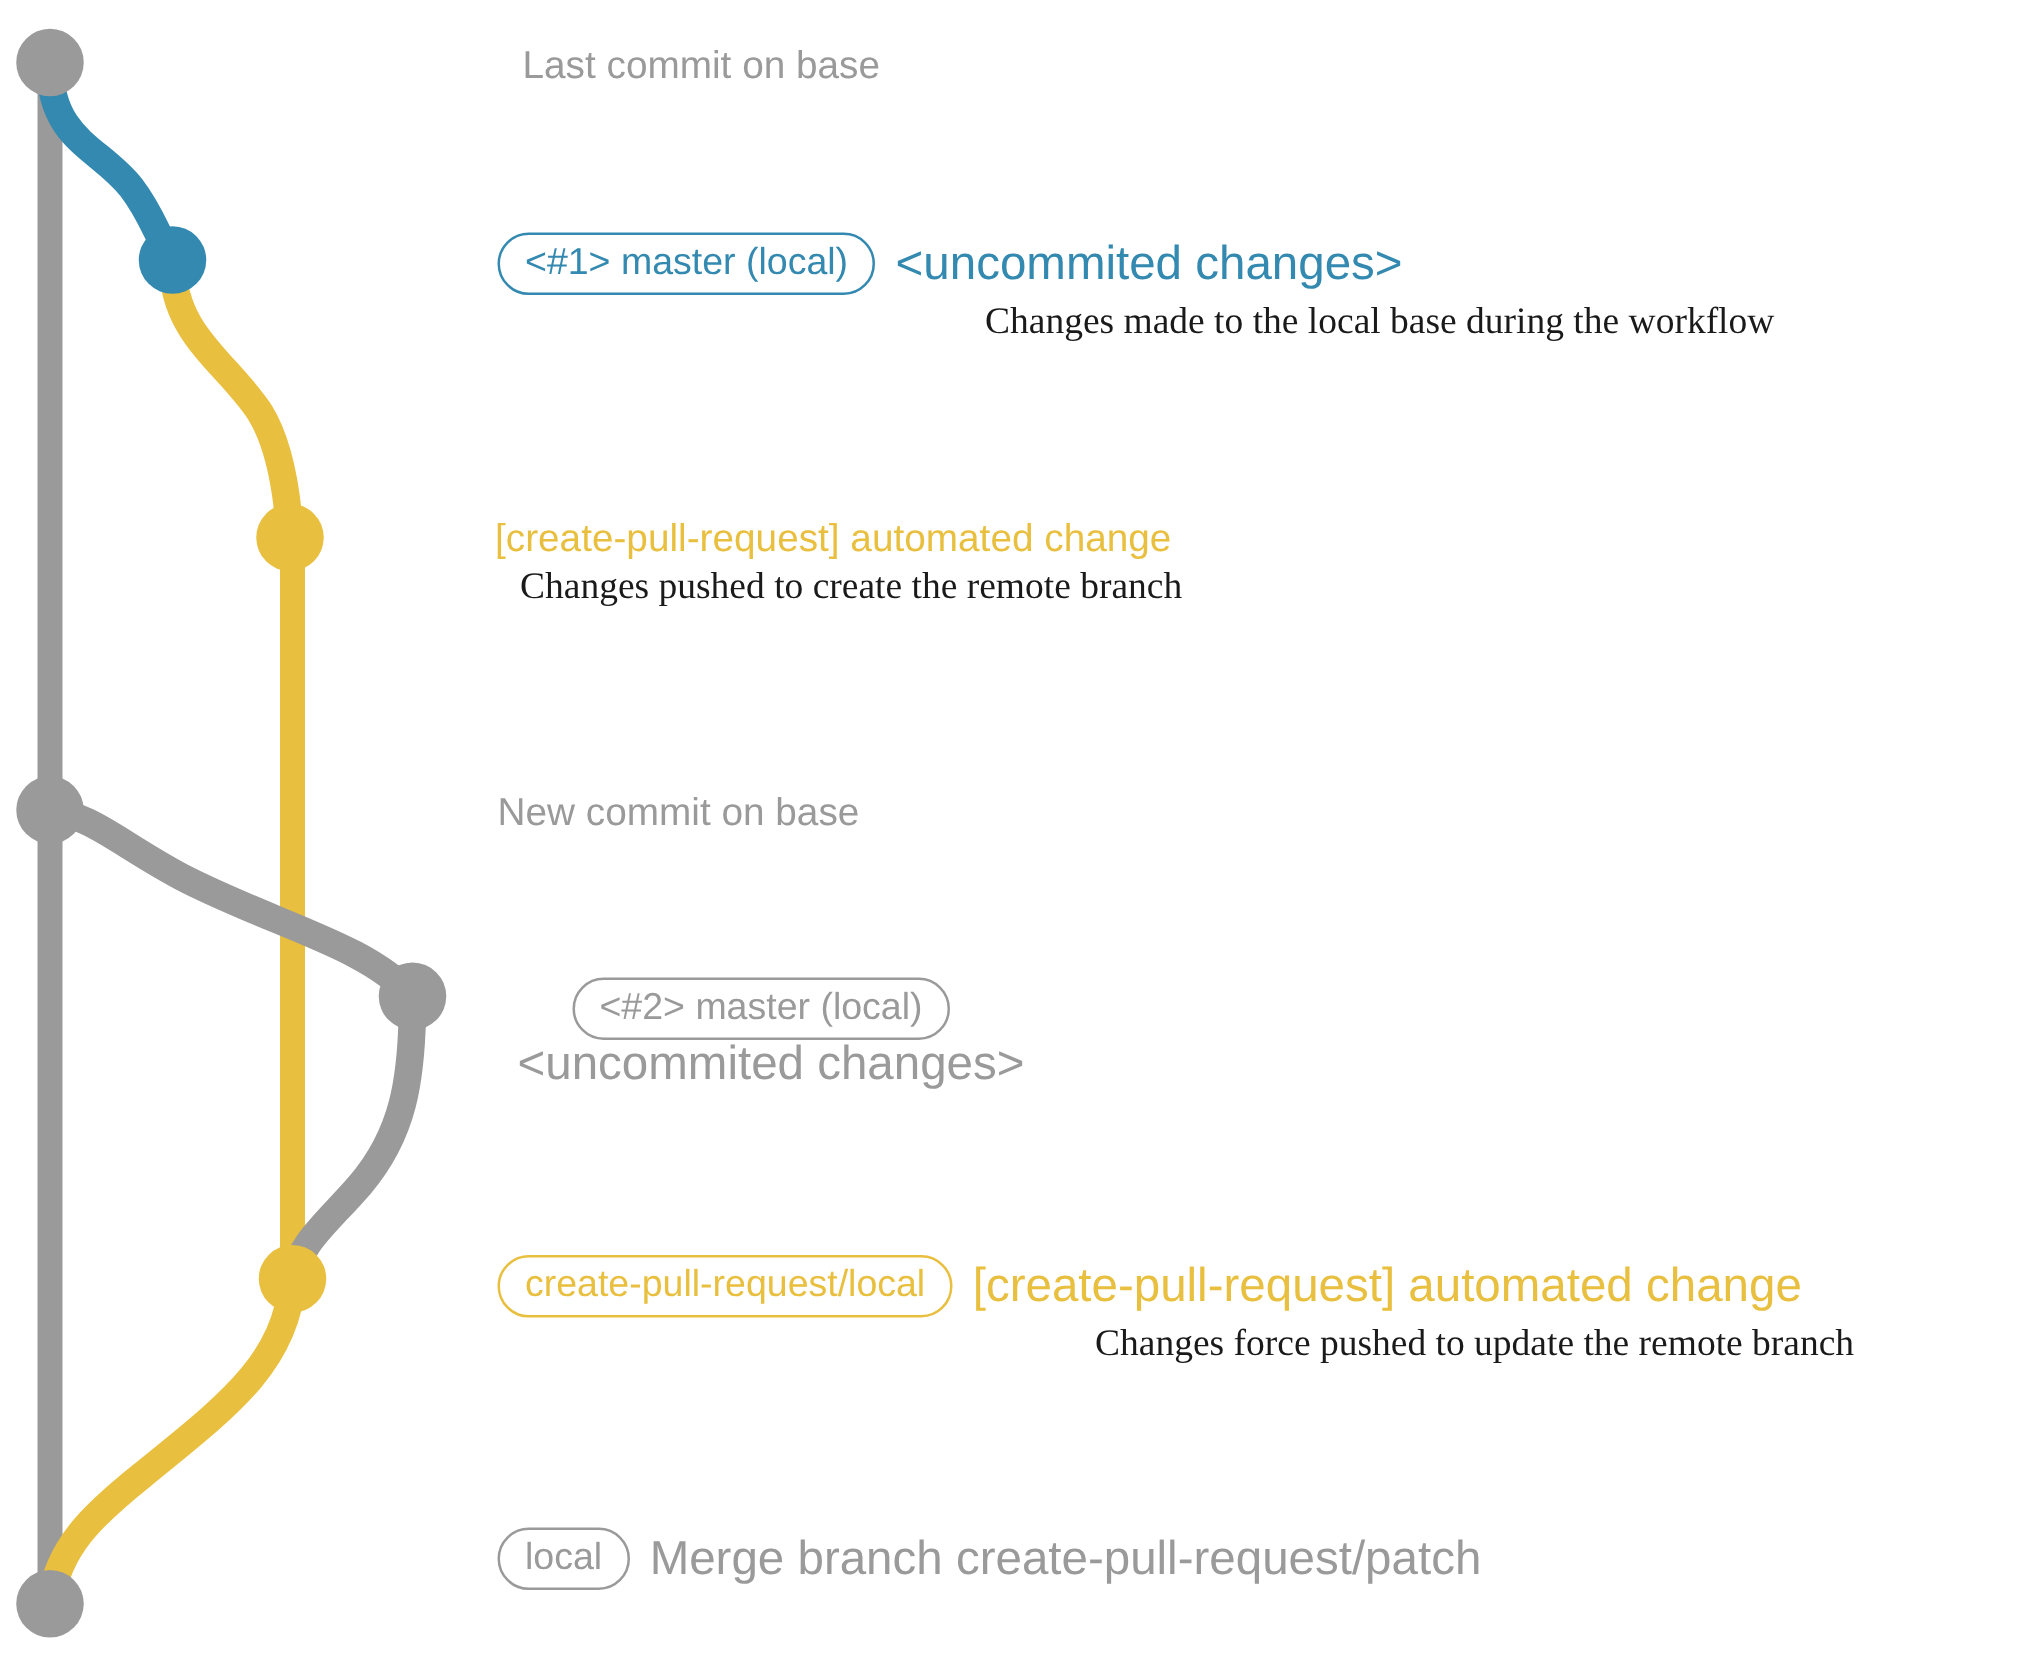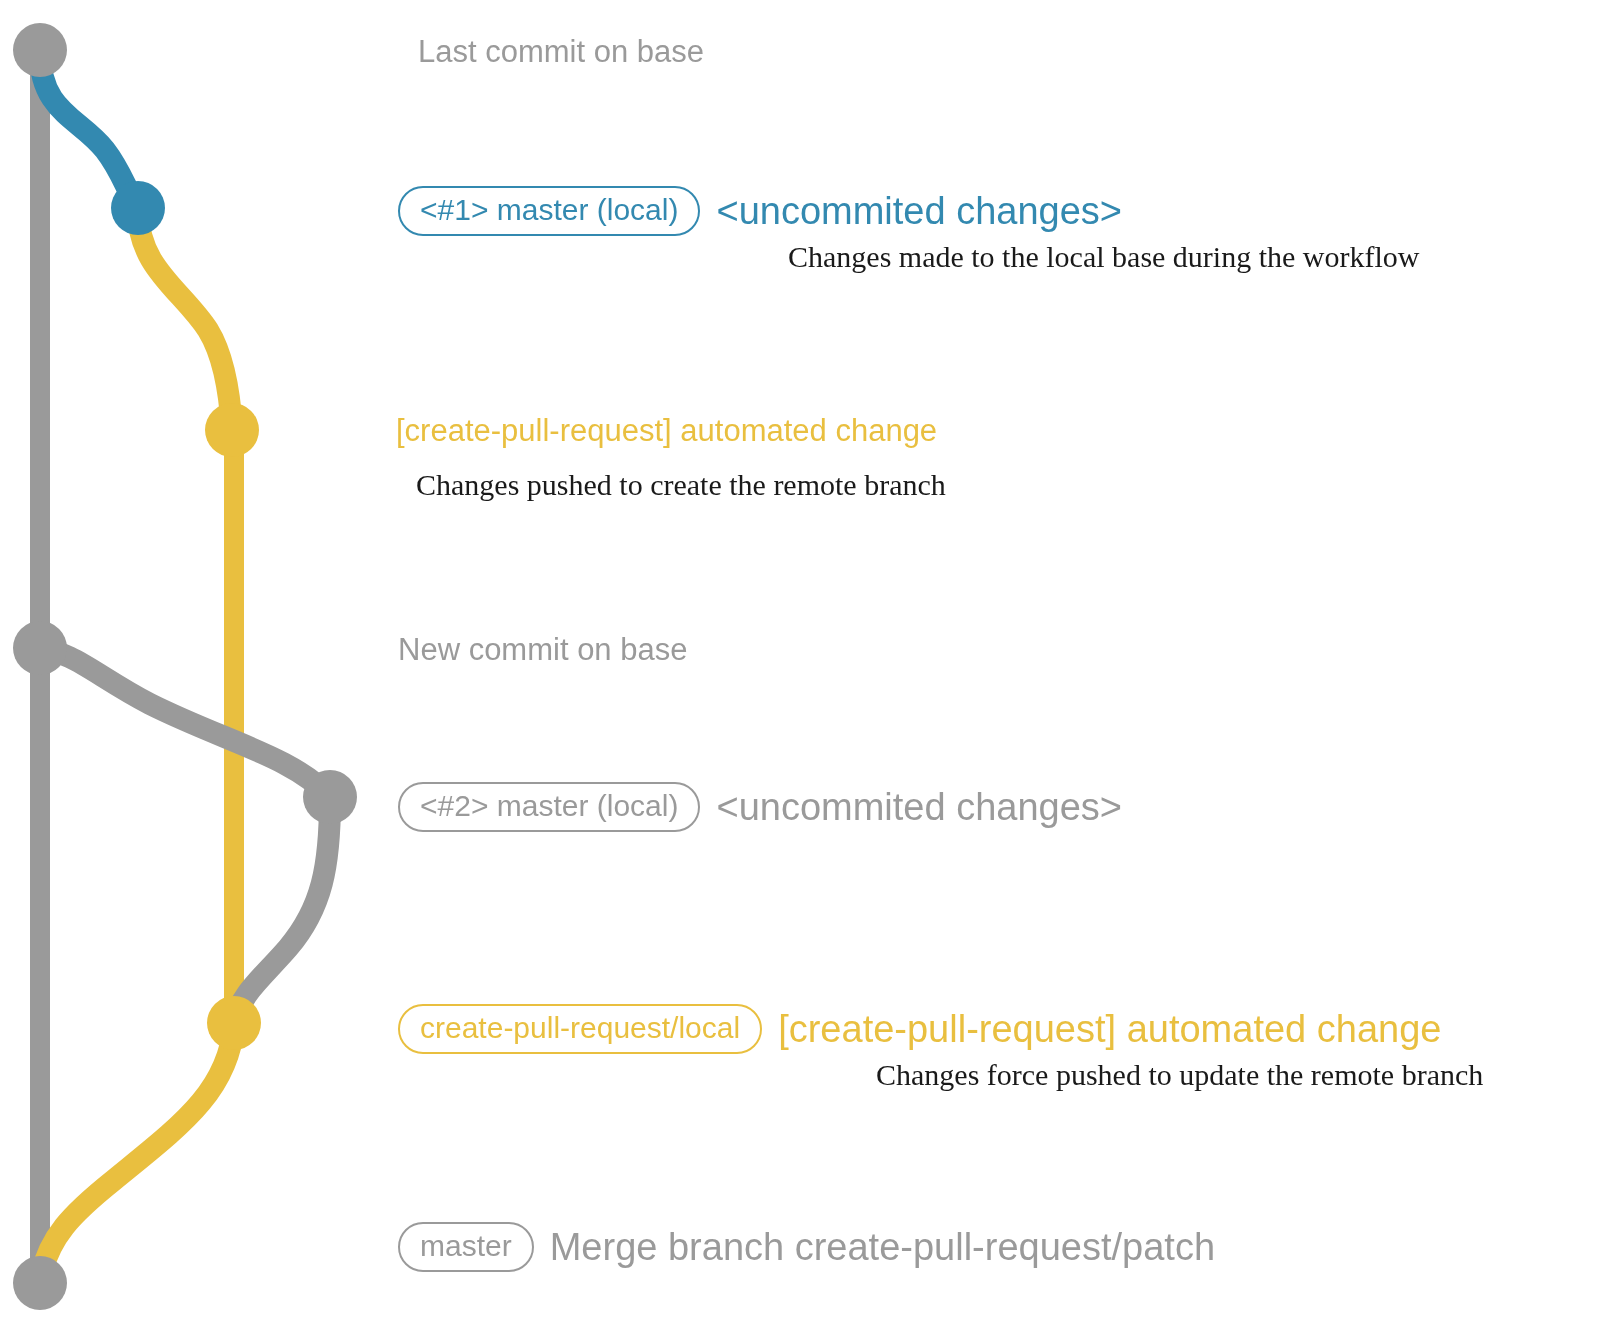--- a/index.html
+++ b/index.html
@@ -106,33 +106,33 @@
 
   <div class="headline gray" style="left:398px; top:36px;margin-left:20px;">Last commit on base</div>
 
   <div class="row" style="left:398px; top:186px;">
     <span class="badge blue">&lt;#1&gt; master (local)</span>
     <span class="subject blue">&lt;uncommited changes&gt;</span>
   </div>
   <div class="note" style="left:788px; top:242px;text-align:right;">Changes made to the local base during the workflow</div>
 
   <div class="headline yellow" style="left:396px; top:415px;">[create-pull-request] automated change</div>
-  <div class="note" style="left:416px; top:470px;">Changes pushed to create the remote branch</div>
+  <div class="note" style="left:416px; top:454px;">Changes pushed to create the remote branch</div>
 
   <div class="headline gray" style="left:398px; top:634px;">New commit on base</div>
 
-  <div class="row" style="left:398px; top:782px;">
+  <div class="row" style="left:398px; top:782px;flex-direction:column;">
     <span class="badge gray">&lt;#2&gt; master (local)</span>
     <span class="subject gray">&lt;uncommited changes&gt;</span>
   </div>
 
   <div class="row" style="left:398px; top:1004px;">
     <span class="badge yellow">create-pull-request/local</span>
     <span class="subject yellow">[create-pull-request] automated change</span>
   </div>
   <div class="note" style="left:876px; top:1060px;text-align:right;">Changes force pushed to update the remote branch</div>
 
   <div class="row" style="left:398px; top:1222px;">
-    <span class="badge gray">master</span>
+    <span class="badge gray">local</span>
     <span class="subject gray">Merge branch create-pull-request/patch</span>
   </div>
 
 </div>
 
 </body></html>

